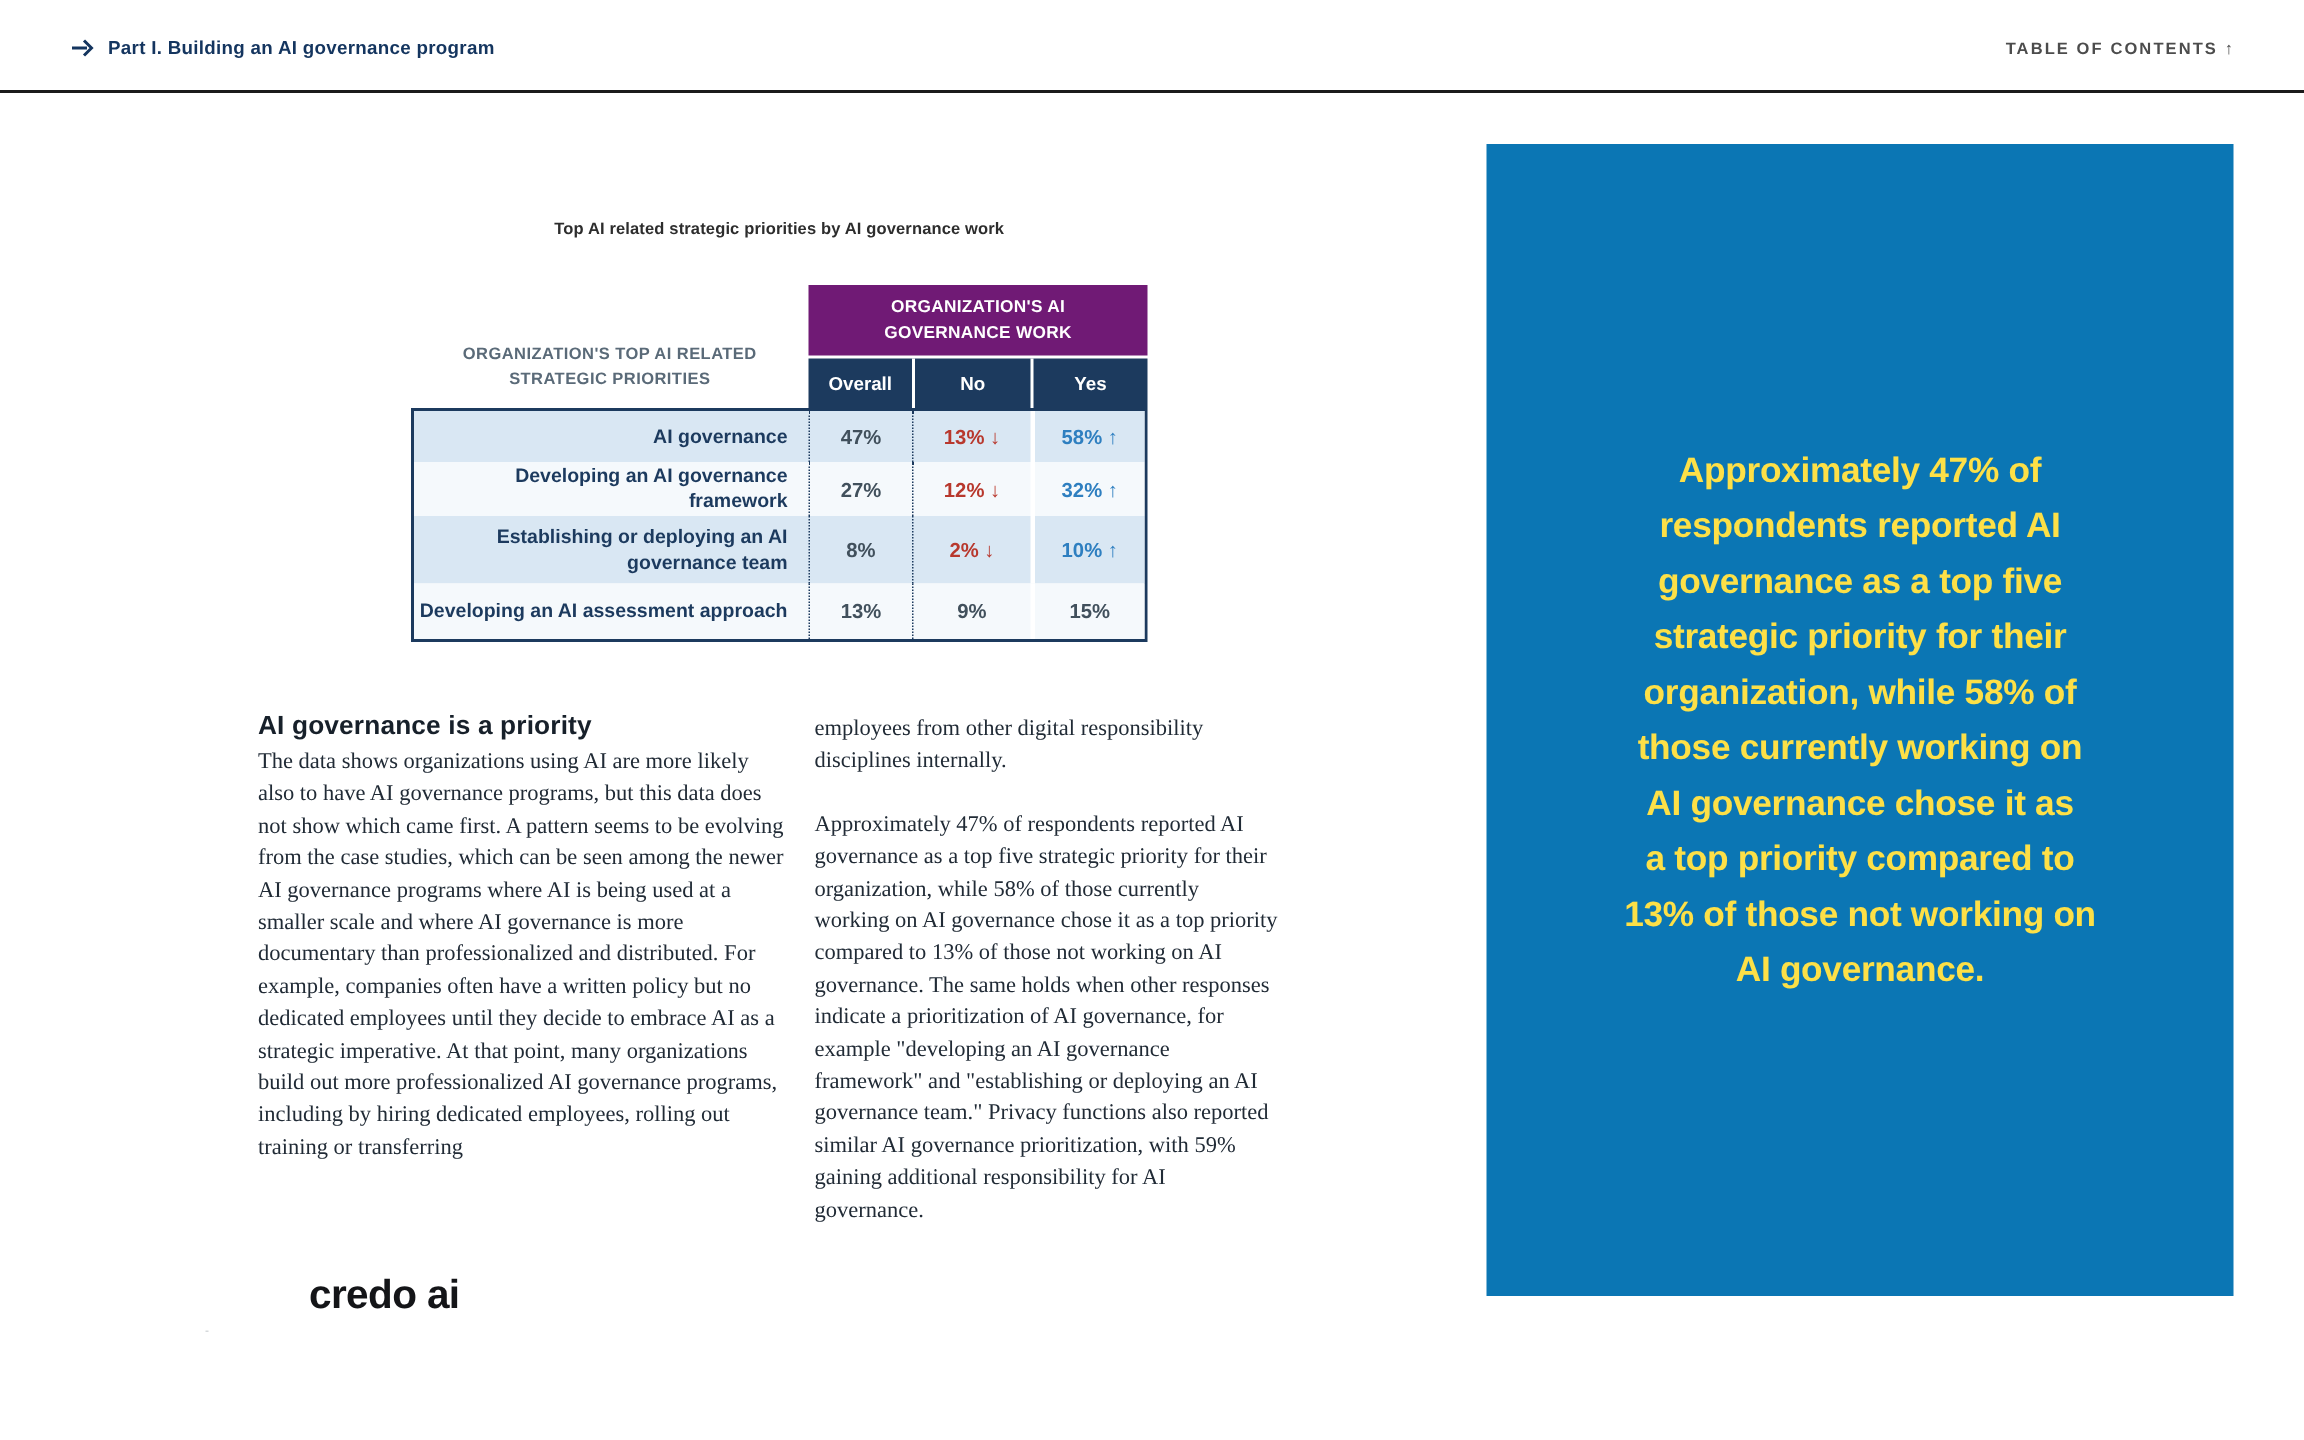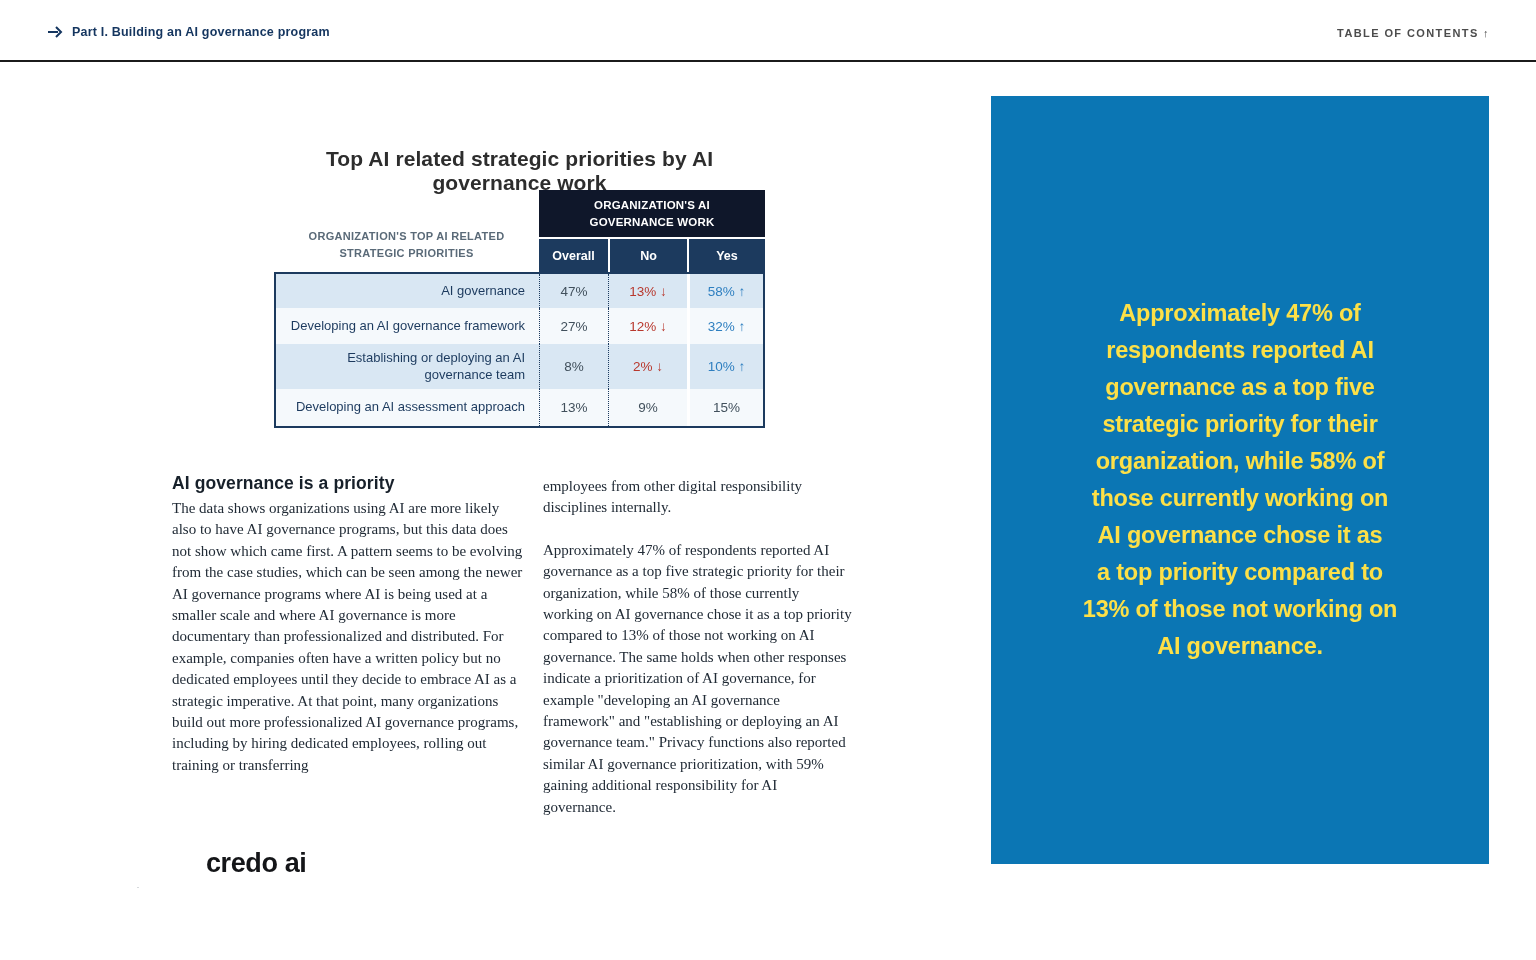--- a/index.html
+++ b/index.html
@@ -13,43 +13,43 @@
   
   .topbar { position:absolute; left:0; top:0; width:1536px; height:62px;
             border-bottom:2px solid #1b1b1b; background:#fff; }
   .breadcrumb { position:absolute; left:48px; top:25px; display:flex; align-items:center; gap:9px; cursor:pointer; }
   .breadcrumb-label { font-size:12.5px; font-weight:700; color:#14355f; letter-spacing:.2px; }
   .toc-link { position:absolute; right:46px; top:27px; font-size:11px; font-weight:700;
               color:#4c4c4c; letter-spacing:1.4px; cursor:pointer; }
 
   
   .tbl-title { position:absolute; left:274px; top:147px; width:491px; text-align:center;
-               font-size:21px; font-weight:600; color:#2d2d2d; letter-spacing:.1px; }
+               font-size:11px; font-weight:600; color:#2d2d2d; letter-spacing:.1px; }
   .tbl-rowgroup-header { position:absolute; left:274px; top:228px; width:265px; padding:0 27px;
                text-align:center; font-size:11px; font-weight:700; color:#5a6a78;
                letter-spacing:.3px; line-height:1.55; }
   .tbl-colgroup-header { position:absolute; left:539px; top:190px; width:226px; height:47px;
-               background:#0f172a; color:#ffffff; display:flex; align-items:center; justify-content:center;
+               background:#701a75; color:#ffffff; display:flex; align-items:center; justify-content:center;
                text-align:center; font-size:11.5px; font-weight:700; line-height:1.4;
                letter-spacing:.2px; padding:0 24px; }
   .tbl-subheads { position:absolute; left:539px; top:239px; width:226px; height:33px;
                display:grid; grid-template-columns:69px 79px 78px; background:#1c3a5e; }
   .tbl-subhead { display:flex; align-items:center; justify-content:center;
                color:#fff; font-size:12.5px; font-weight:700; }
   .tbl-subhead + .tbl-subhead { border-left:2px solid #ffffff; }
 
   .tbl-body { position:absolute; left:274px; top:272px; width:491px; height:156px;
               border:2px solid #1c3a5e; background:#fff; }
   .tbl-row { display:grid; grid-template-columns:263px 69px 79px 76px; }
   .tbl-row.r1 { height:34px; } .tbl-row.r2 { height:36px; }
   .tbl-row.r3 { height:45px; } .tbl-row.r4 { height:37px; }
   .tbl-row.odd  { background:#d9e7f3; }
   .tbl-row.even { background:#f5f9fc; }
   .cell { display:flex; align-items:center; justify-content:center;
-          font-size:13.5px; font-weight:400; color:#41505c; }
+          font-size:13.5px; font-weight:700; color:#41505c; }
   .cell-label { justify-content:flex-end; text-align:right; padding-right:14px;
           color:#1c3a5e; font-size:13px; line-height:1.3; }
   .cell-overall, .cell-no { border-left:1px dotted #1c3a5e; }
   .cell-yes { border-left:3px solid #ffffff; }
   .trend-down { color:#b8382d; }
   .trend-up   { color:#2e7fc0; }
 
   
   .article-heading { position:absolute; left:172px; top:473px; font-size:17.5px;
               font-weight:700; color:#17202a; letter-spacing:.1px; }

